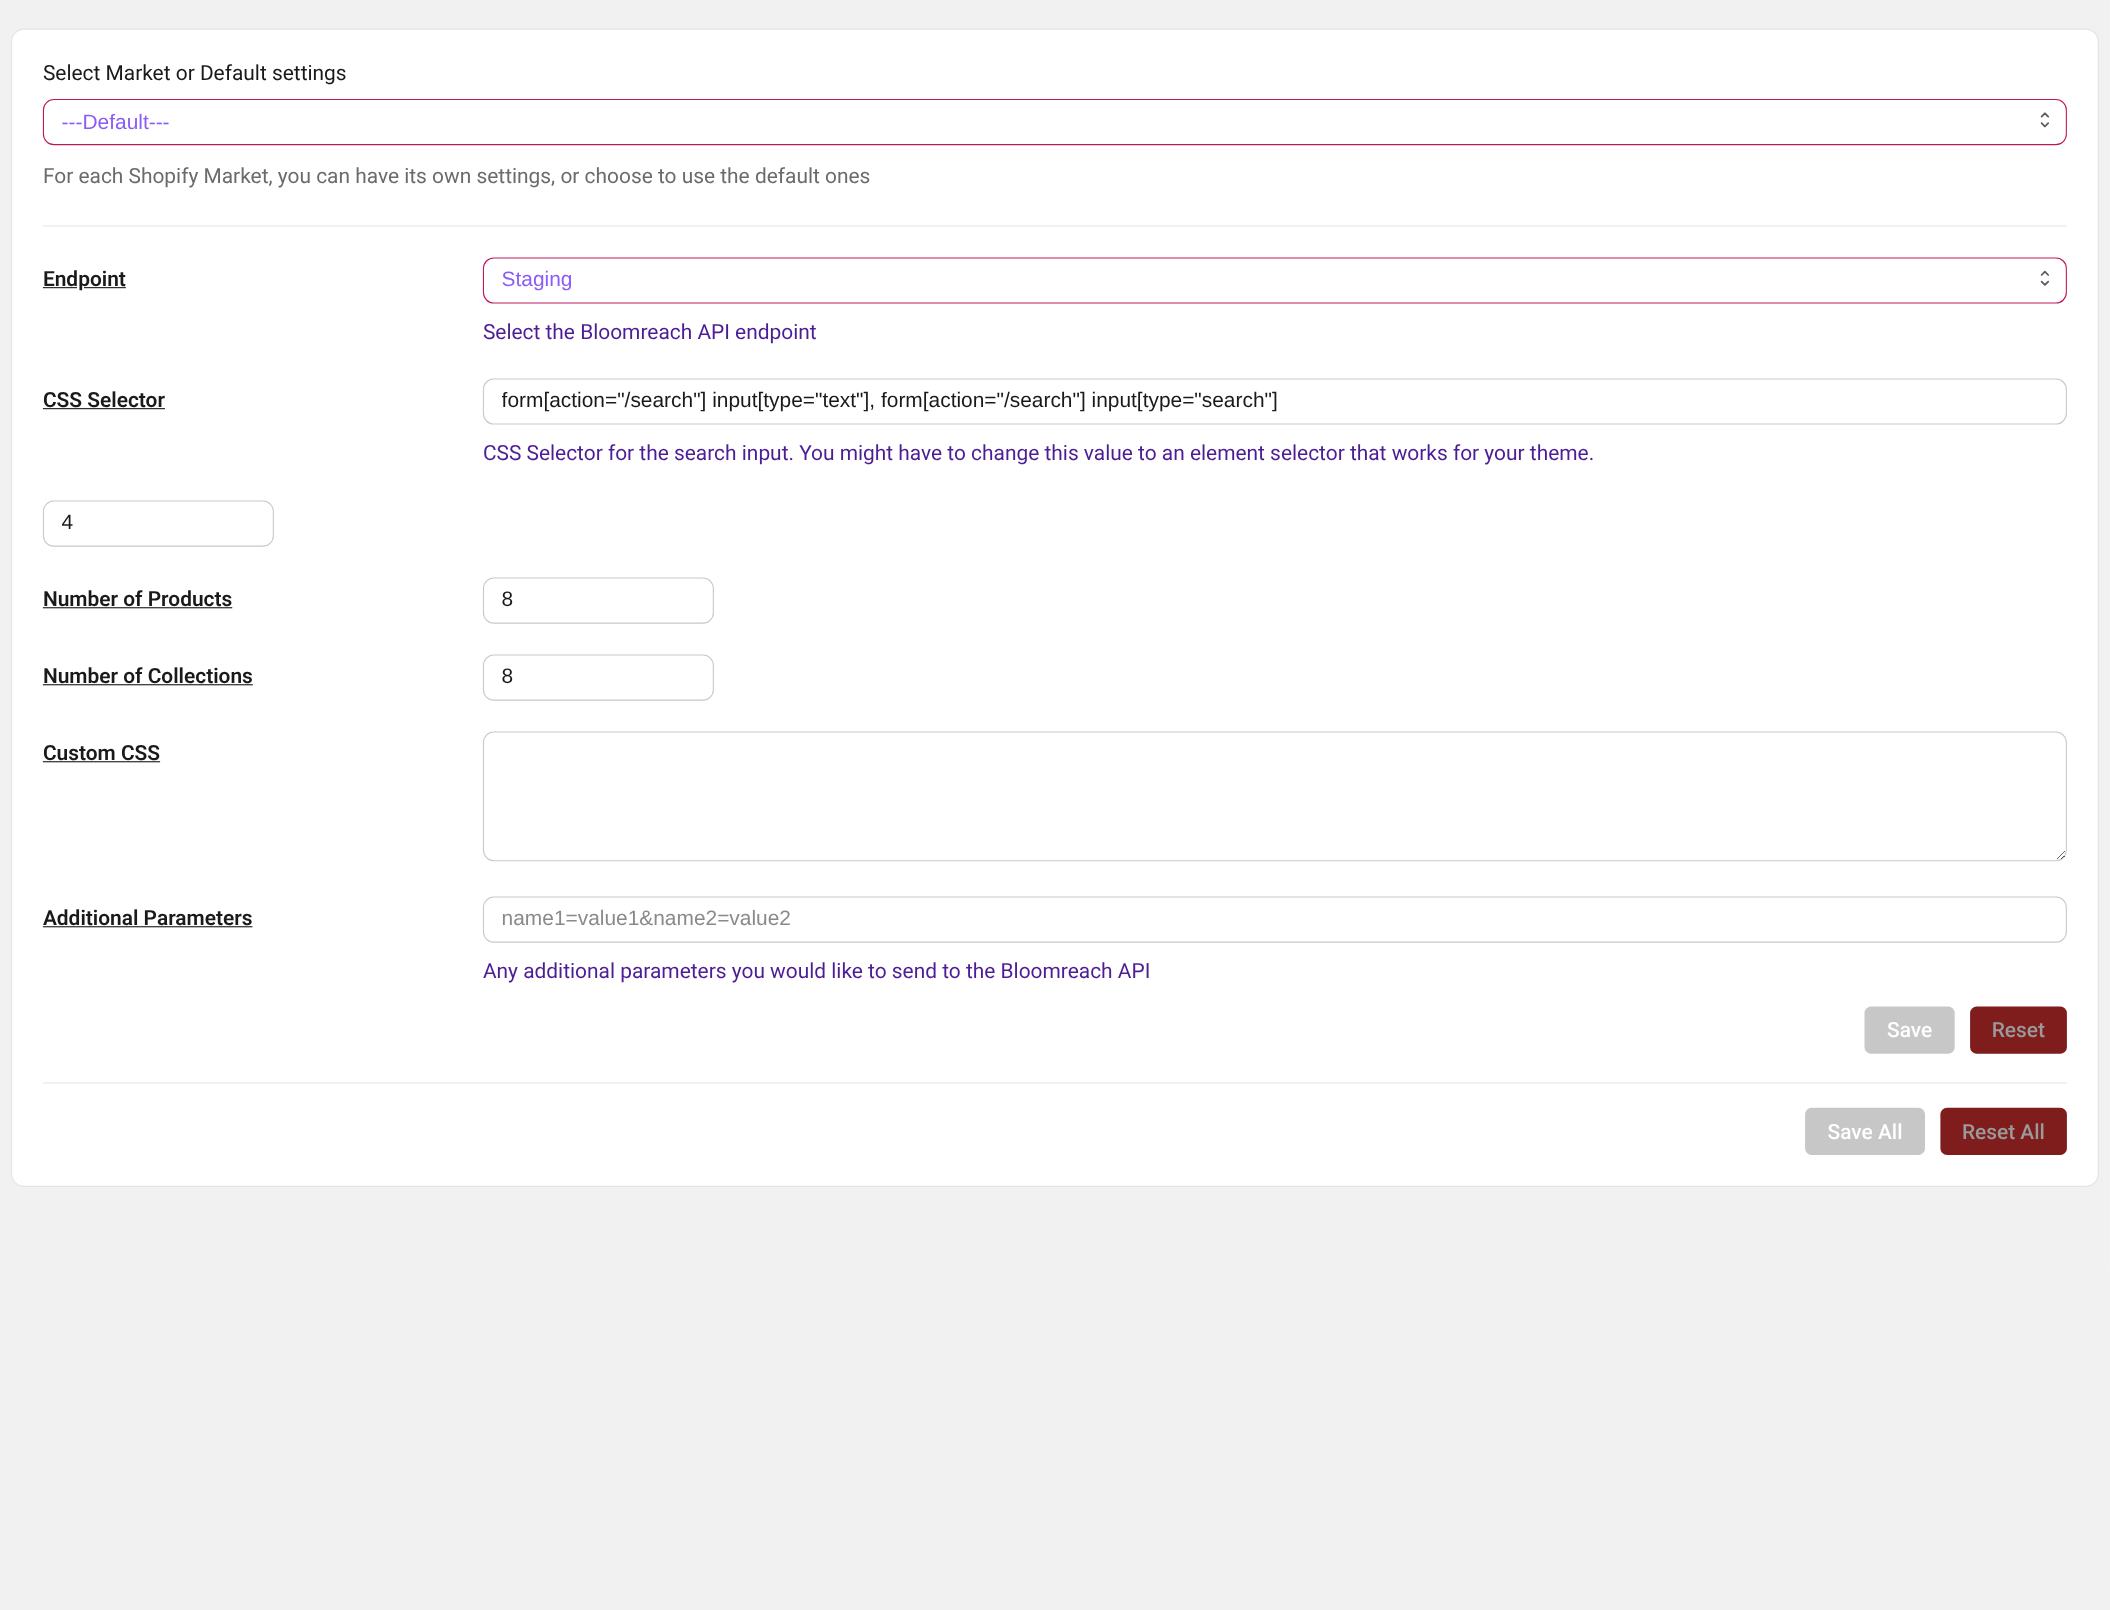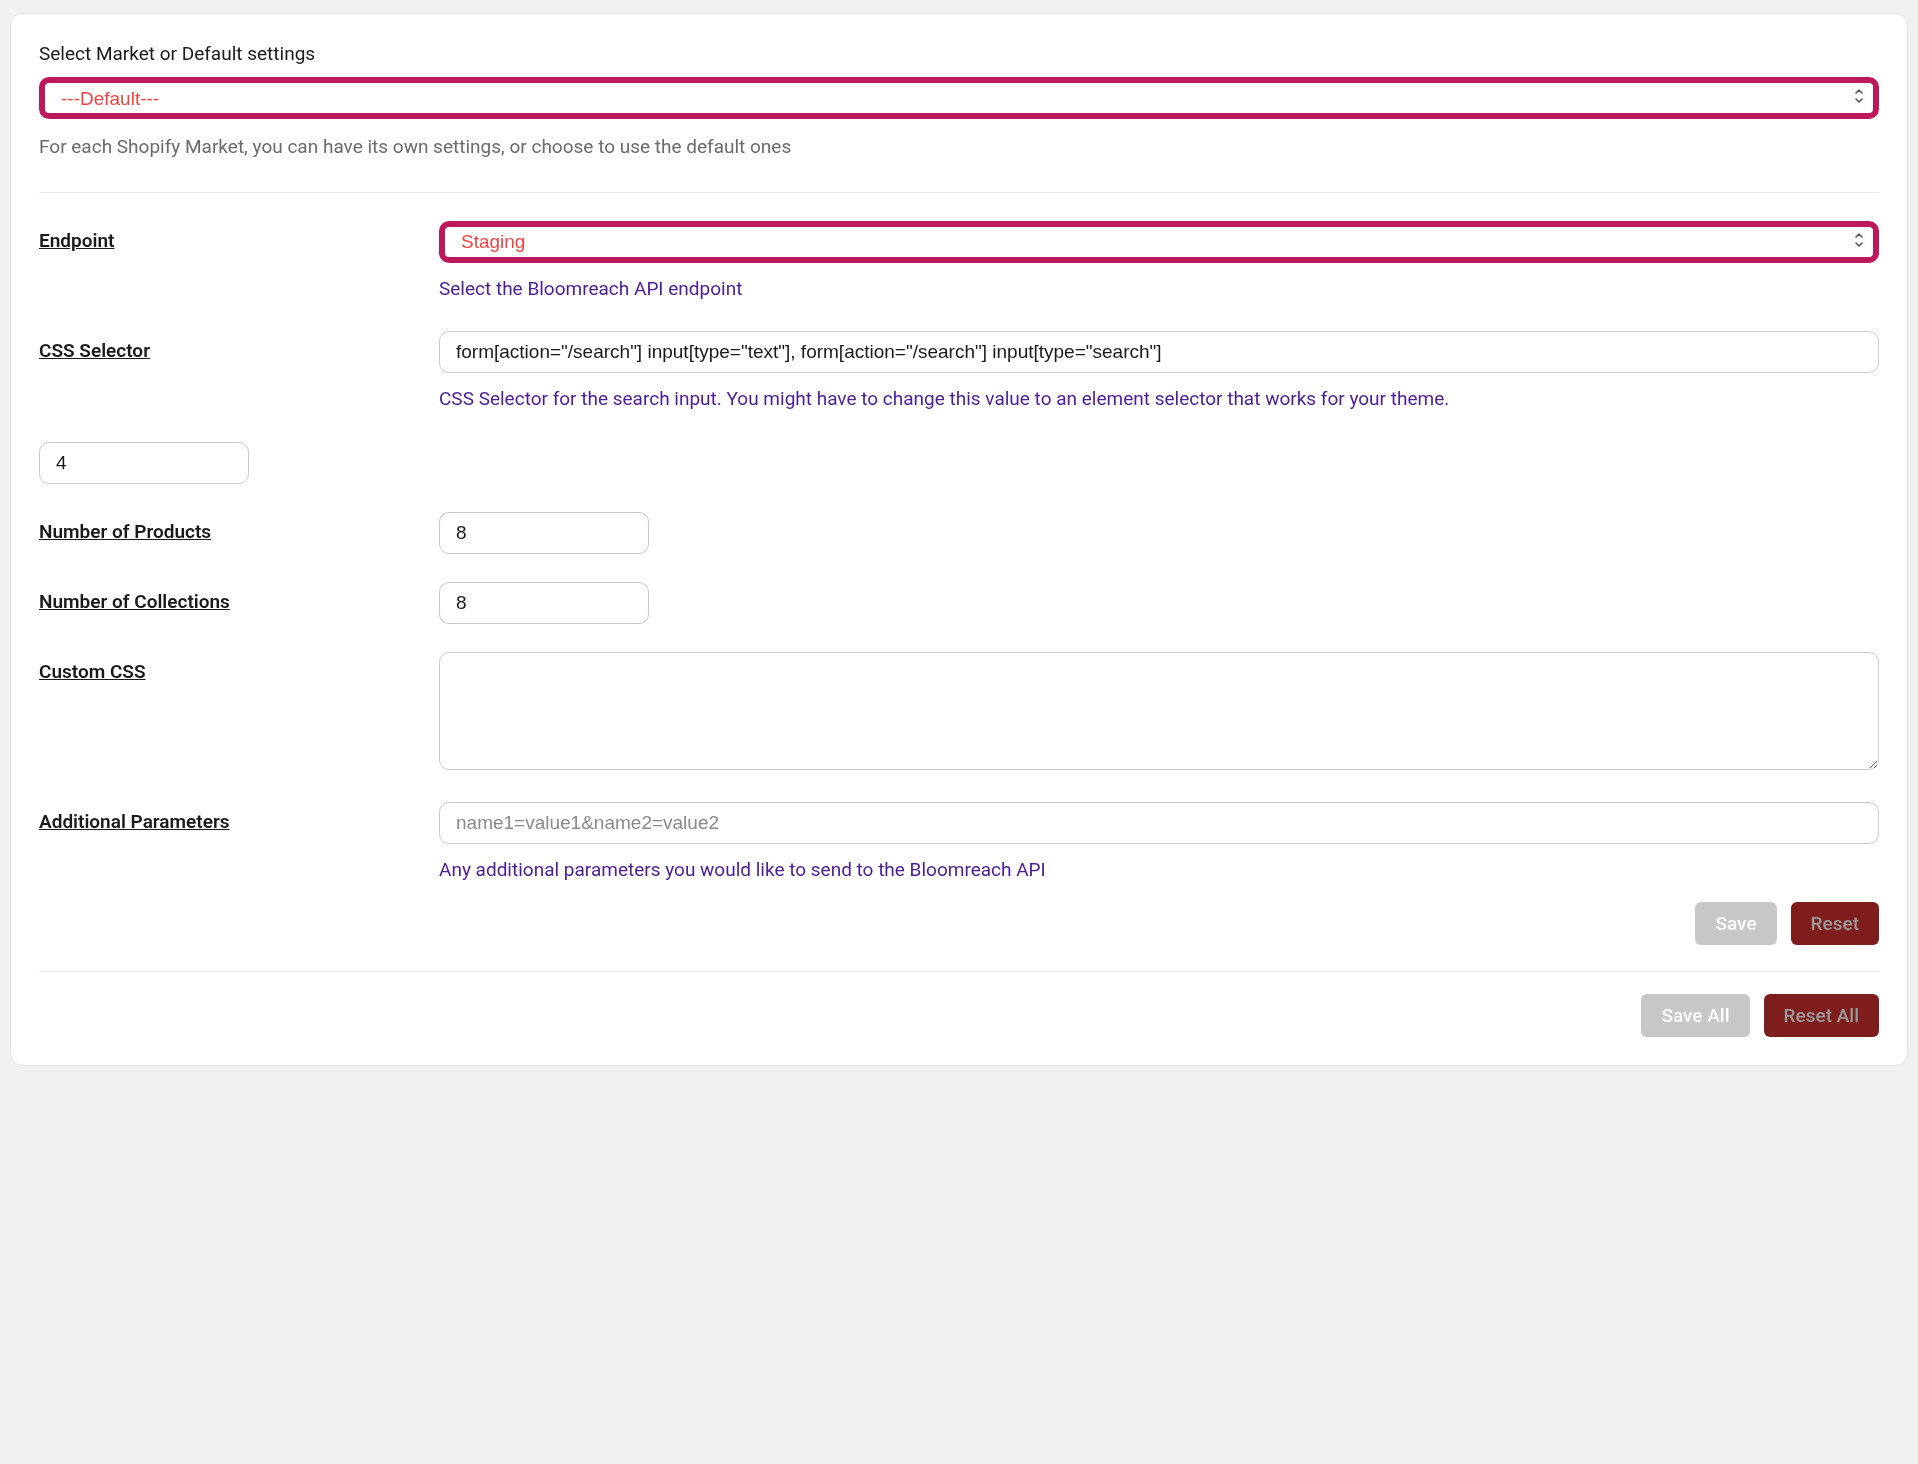--- a/index.html
+++ b/index.html
@@ -12,40 +12,40 @@
       background: #f1f1f1;
       padding: 10px;
       color: #1a1a1a;
     }
     .card {
       background: #ffffff;
       border: 1px solid #e3e3e3;
       border-radius: 12px;
       padding: 28px;
       max-width: 1900px;
-      margin: 3px auto;
+      margin: 16px auto;
     }
     .header-label {
       font-size: 19px;
       color: #1a1a1a;
       margin-bottom: 12px;
       font-weight: 400;
     }
     .select-wrapper {
       position: relative;
       width: 100%;
     }
     .select-control {
       width: 100%;
       height: 42px;
-      border: 6px solid #be185d;
+      border: 1px solid #be185d;
       border-radius: 10px;
       padding: 0 40px 0 16px;
       font-size: 19px;
-      color: #ef4444;
+      color: #8b5cf6;
       background: #ffffff;
       appearance: none;
       -webkit-appearance: none;
       -moz-appearance: none;
       cursor: pointer;
     }
     .select-chevron {
       position: absolute;
       right: 14px;
       top: 50%;

